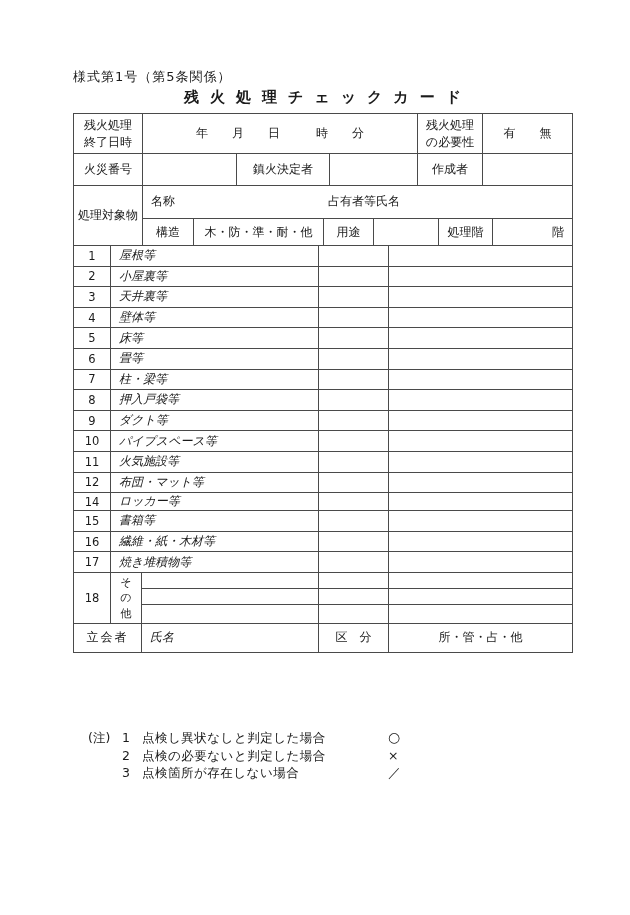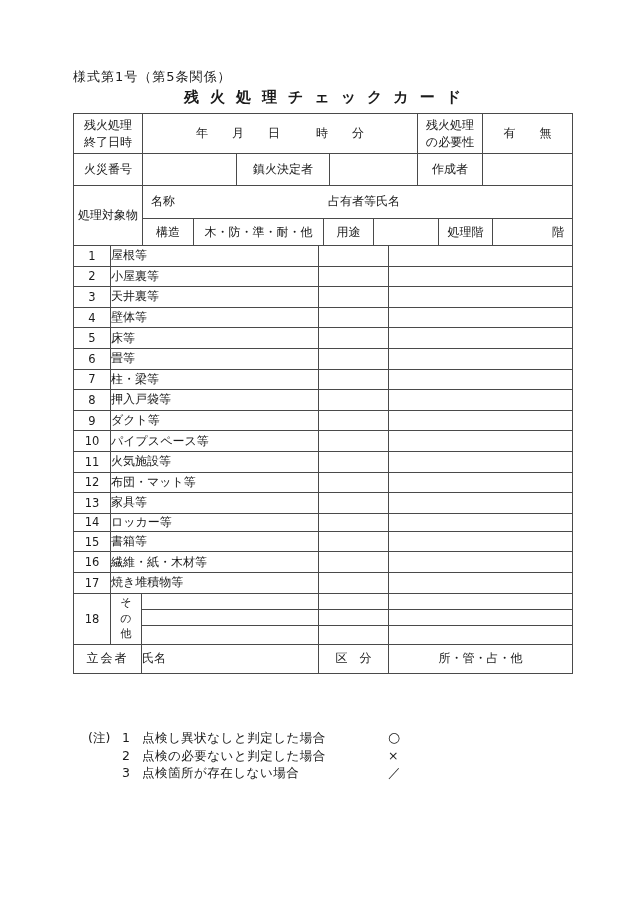--- a/index.html
+++ b/index.html
@@ -28,21 +28,21 @@
   }
   table + table { margin-top:-1px; }
   td {
     border:1px solid #4a4a4a;
     padding:0 4px;
     vertical-align:middle;
     overflow:hidden;
     white-space:nowrap;
   }
   td.c { text-align:center; }
-  td.l { text-align:left; padding-left:0; }
+  td.l { text-align:left; padding-left:8px;font-style:italic; }
   td.r { text-align:right; padding-right:8px; }
   .pre { white-space:pre-line; line-height:1.35; }
   .num { font-size:11.5px; }
   .name-cell { position:relative; }
   .occupant-label { position:absolute; left:185px; top:7px; }
   .name-label { position:absolute; left:8px; top:7px; }
   .vertical-cell {
     white-space:pre-line; text-align:center;
     font-size:11px; line-height:15.5px; padding:0 2px;
   }
@@ -196,26 +196,20 @@
           </tr>
       <tr style="height:20.6px">
             <td class="c num">11</td>
             <td class="l">火気施設等</td>
             <td></td>
             <td></td>
           </tr>
       <tr style="height:20.6px">
             <td class="c num">12</td>
             <td class="l">布団・マット等</td>
-            <td></td>
-            <td></td>
-          </tr>
-      <tr style="height:20.6px">
-            <td class="c num">13</td>
-            <td class="l">家具等</td>
             <td></td>
             <td></td>
           </tr>
       <tr style="height:15px">
             <td class="c num">14</td>
             <td class="l">ロッカー等</td>
             <td></td>
             <td></td>
           </tr>
       <tr style="height:20.6px">

